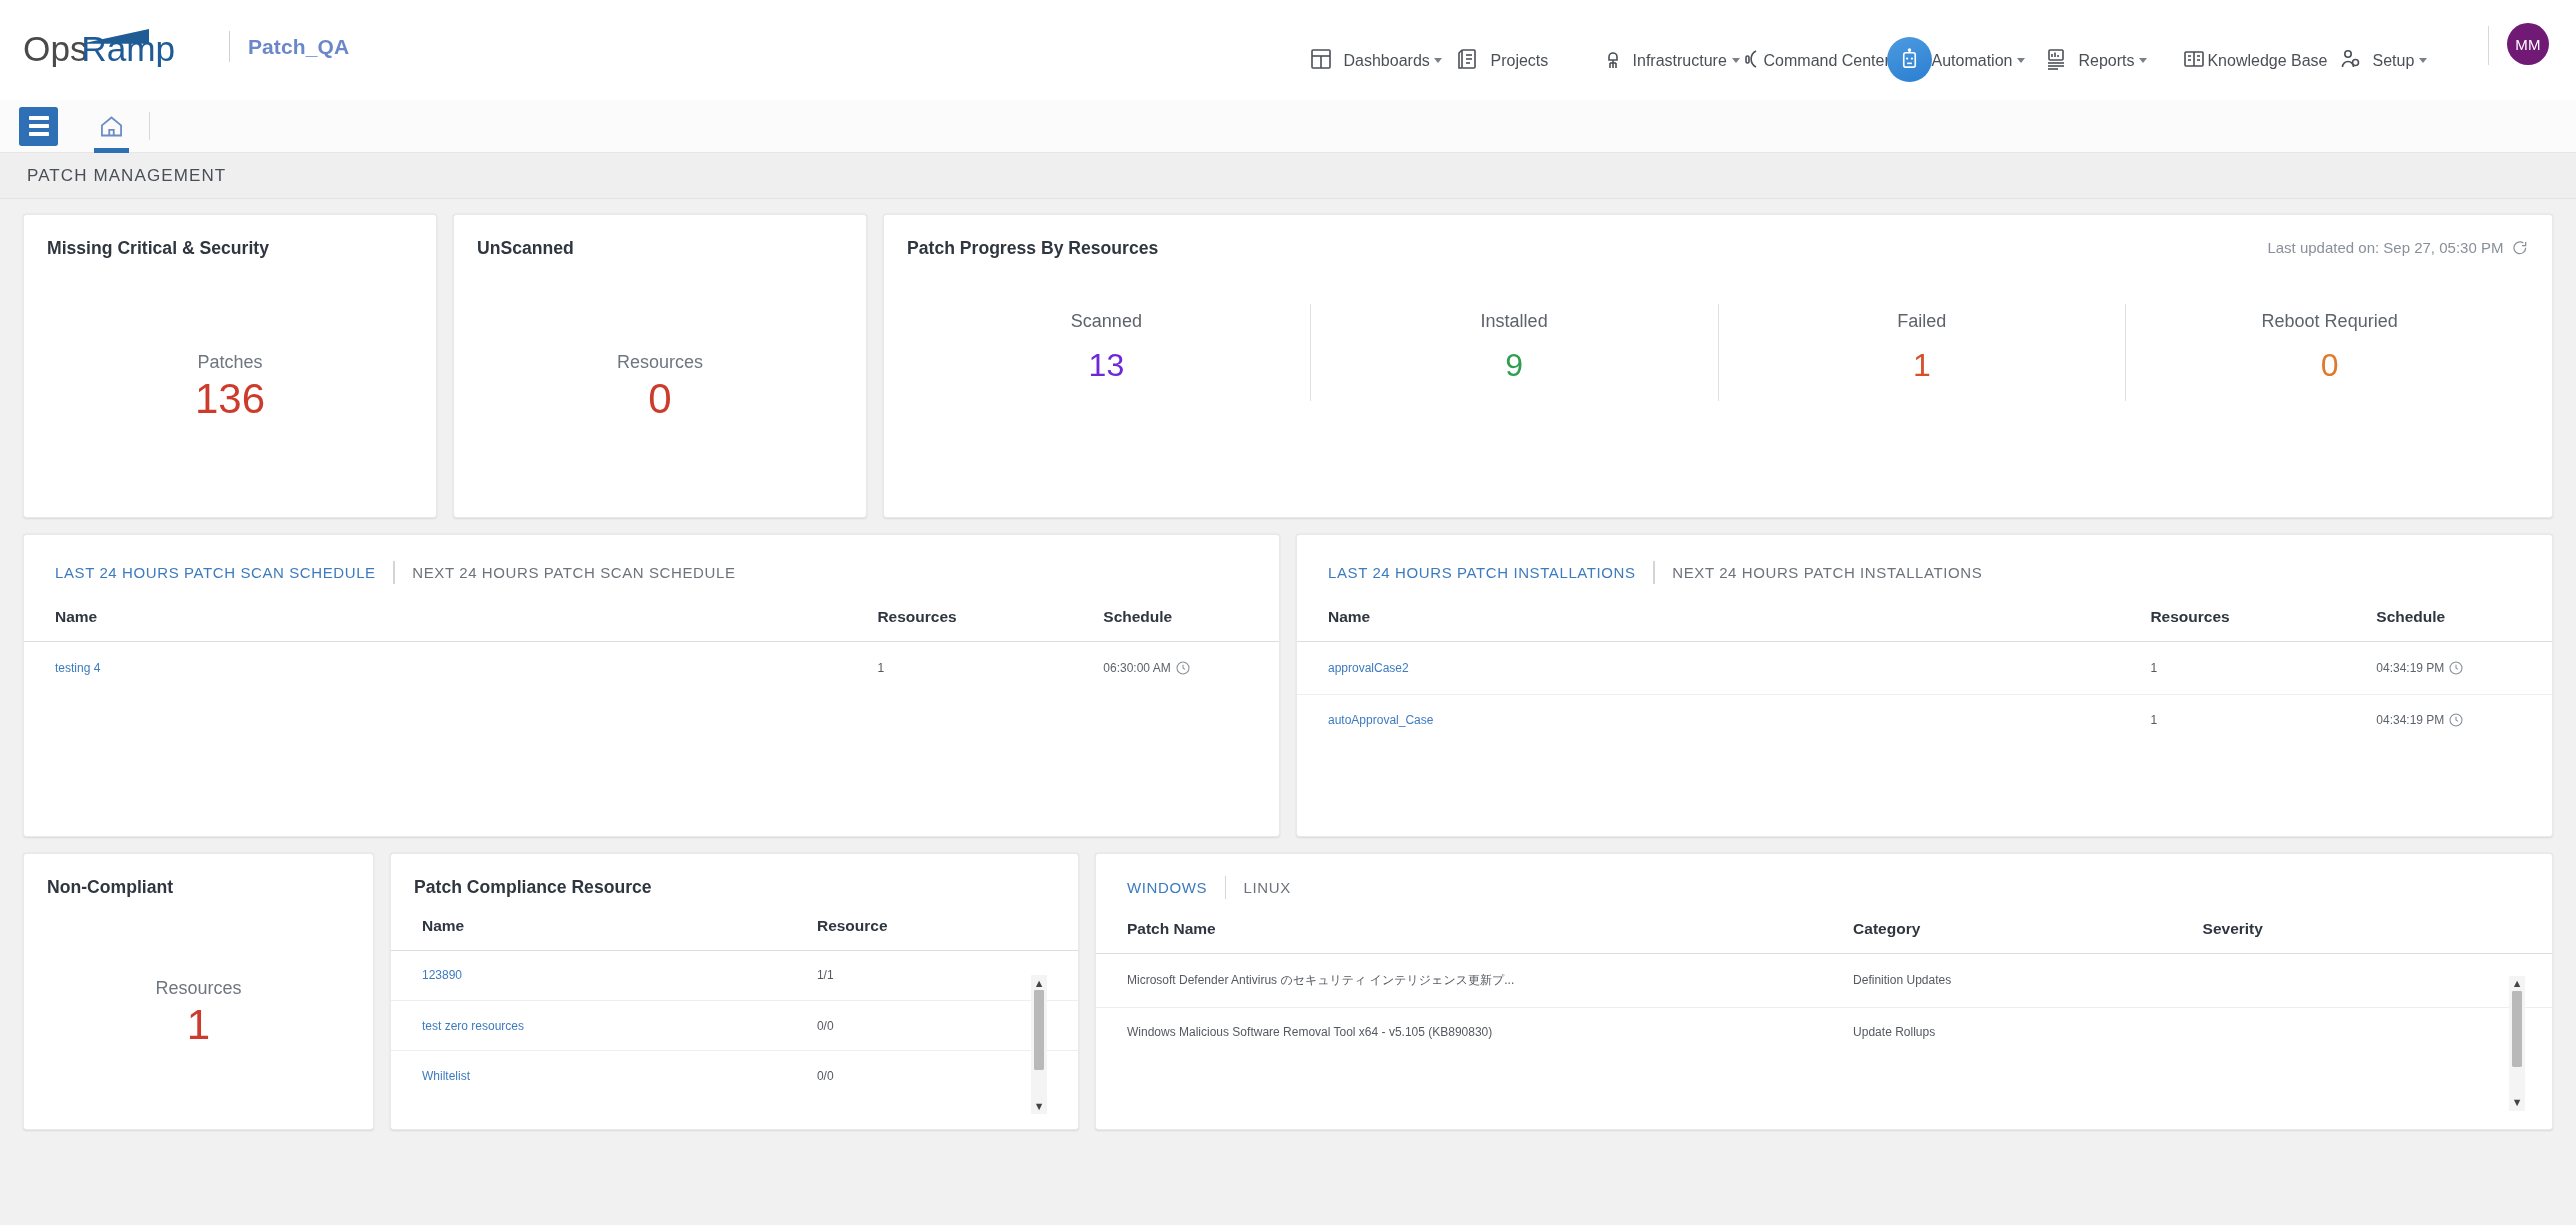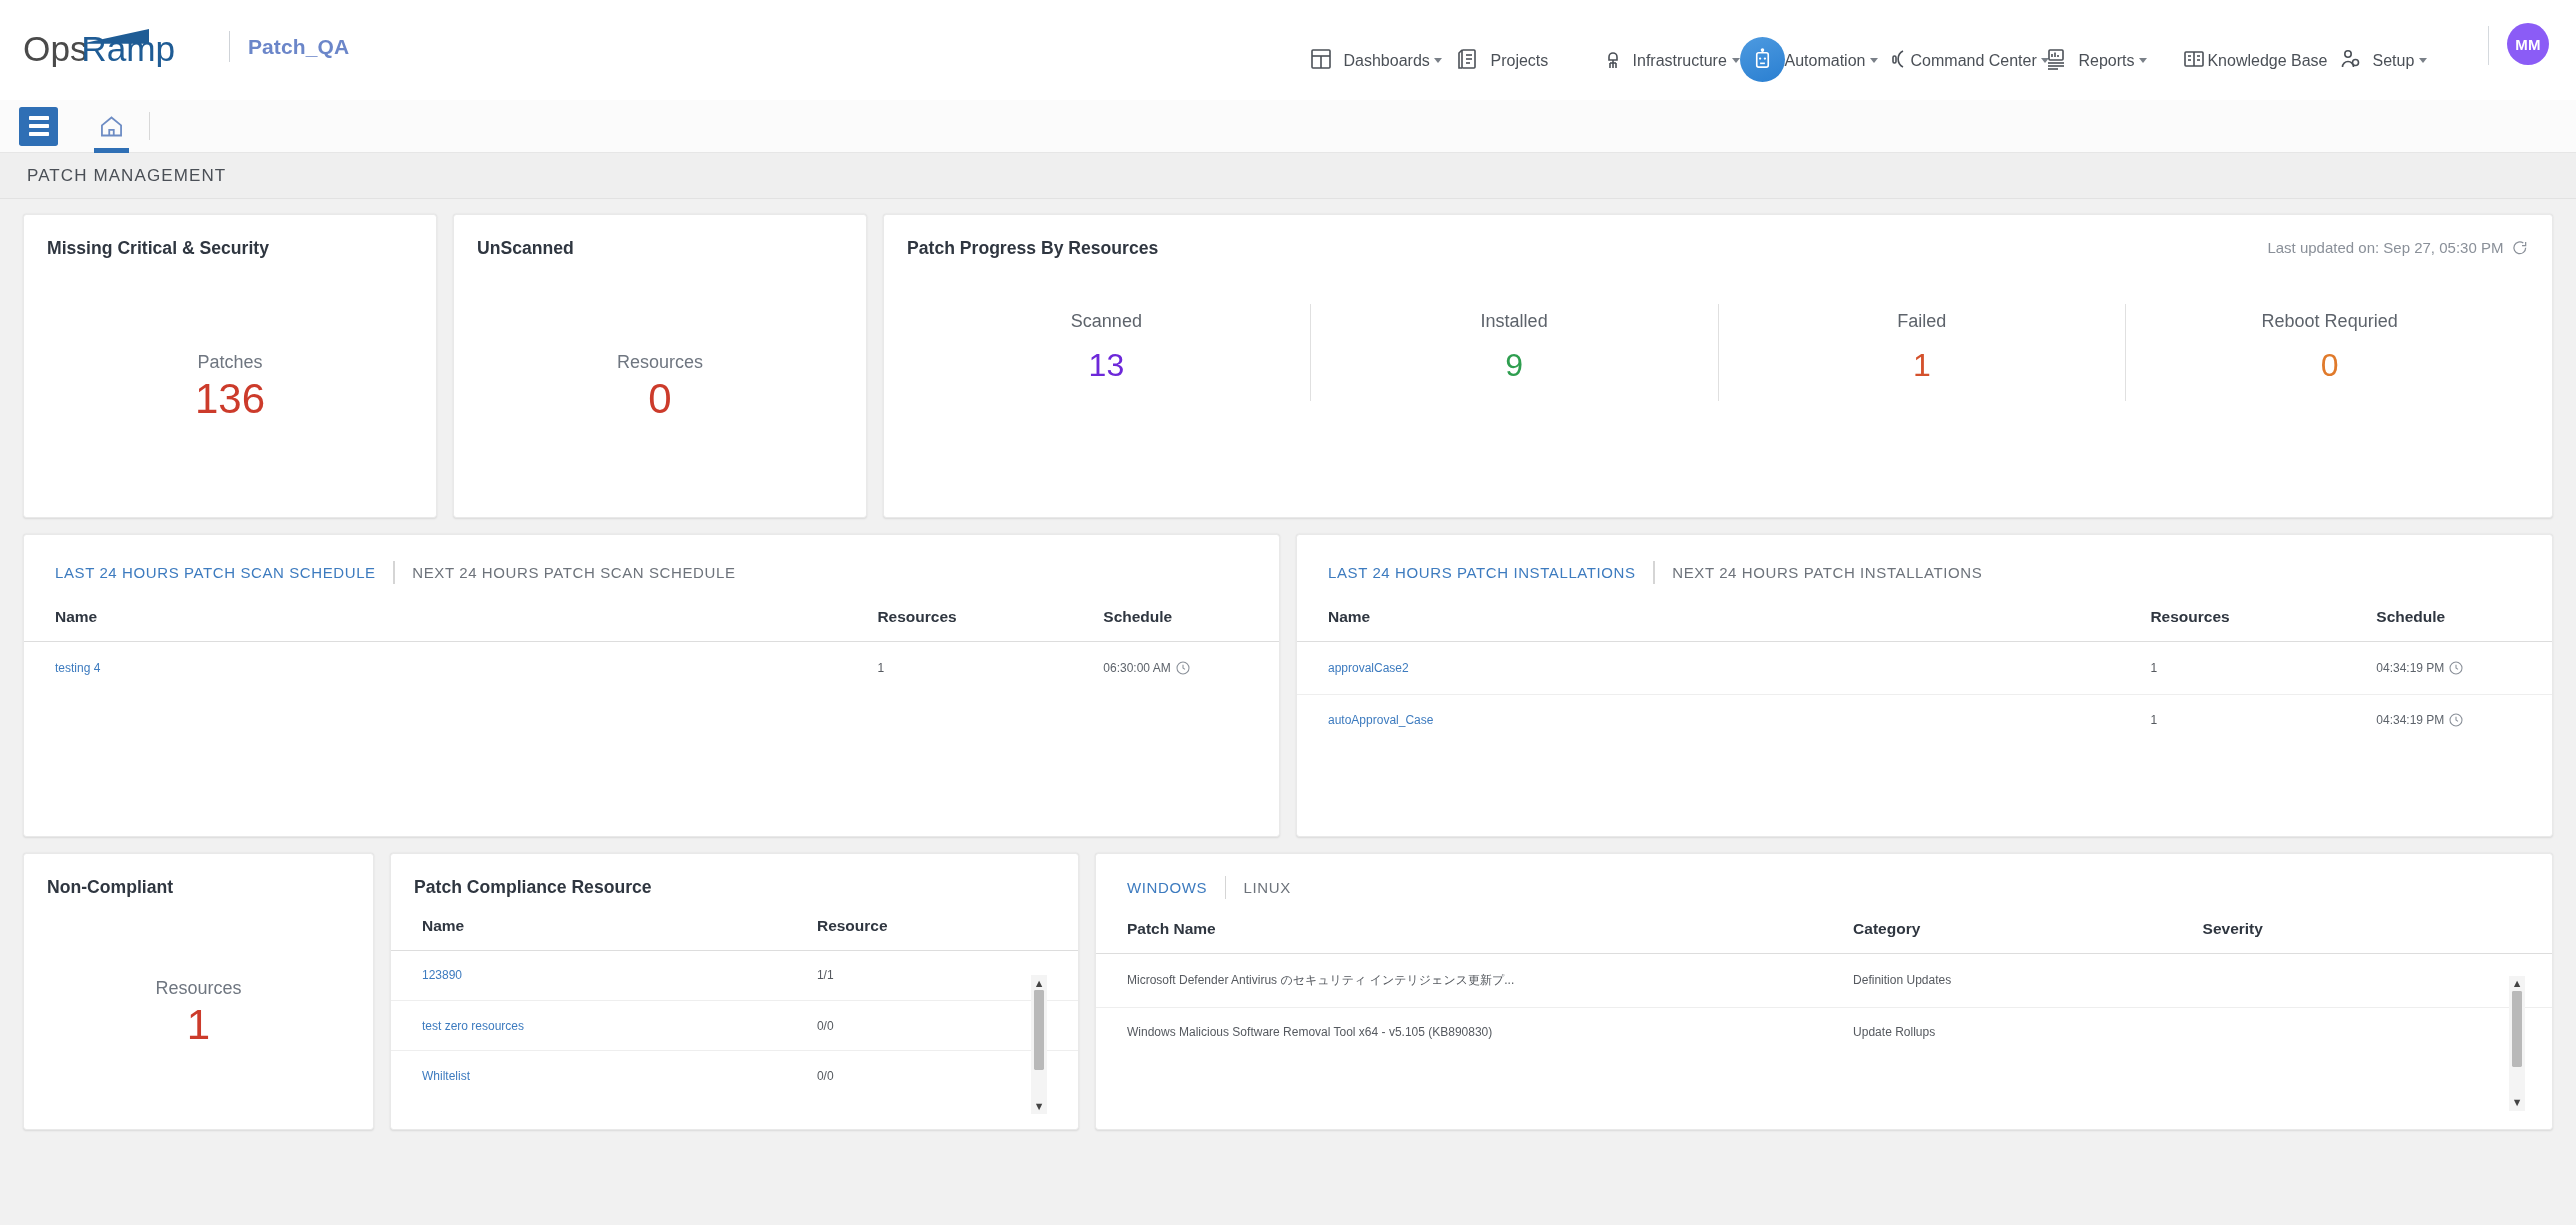--- a/index.html
+++ b/index.html
@@ -66,22 +66,22 @@
     width: 0; height: 0;
     border-left: 4.7px solid transparent;
     border-right: 4.7px solid transparent;
     border-top: 5.4px solid #7a8088;
   }
   .nav-divider {
     width: 1.4px; height: 39px; background: #d5d9de; margin: 26px 17.6px 0 13.5px;
   }
   .avatar {
     width: 42px; height: 42px; border-radius: 50%;
-    background: #8b5cf6;
-    color: #fff; font-size: 15px; font-weight: 700;
+    background: #701a75;
+    color: #fff; font-size: 15px; font-weight: 400;
     display: flex; align-items: center; justify-content: center;
     margin-top: 23px;
     letter-spacing: 0.3px;
   }
 
   
   .subbar {
     height: 53px;
     background: #fbfbfb;
     border-bottom: 0.7px solid #e6e6e6;
@@ -268,46 +268,46 @@
             <line x1="15" y1="16" x2="15" y2="21"></line>
           <line x1="9" y1="16" x2="15" y2="16"></line>
         </svg>
       </span>
       <span class="nav-label">
         <span>Infrastructure</span>
         <i class="caret"></i>
       </span>
     </div>
 
+    <div class="nav-item">
+      <span class="nav-icon">
+        <svg width="24" height="24" viewBox="0 0 24 24" fill="none" stroke="#4b5057" stroke-width="1.6">
+          <path d="M16 4 a9 9 0 0 0 0 16"></path>
+          <rect x="6" y="9" width="3" height="7" rx="1.4"></rect>
+        </svg>
+      </span>
+      <span class="nav-label">
+        <span>Command Center</span>
+        <i class="caret"></i>
+      </span>
+    </div>
+
     <div class="nav-item active">
       <span class="nav-icon">
         <svg width="23" height="23" viewBox="0 0 24 24" fill="none" stroke="#ffffff" stroke-width="1.7">
           <line x1="12" y1="2" x2="12" y2="5"></line>
             <circle cx="12" cy="2" r="1" fill="#fff"></circle>
           <rect x="6" y="5" width="12" height="15" rx="2"></rect>
           <circle cx="9.5" cy="11" r="1.2" fill="#fff" stroke="none"></circle>
           <circle cx="14.5" cy="11" r="1.2" fill="#fff" stroke="none"></circle>
           <line x1="9.5" y1="16" x2="14.5" y2="16"></line>
         </svg>
       </span>
       <span class="nav-label">
         <span>Automation</span>
-        <i class="caret"></i>
-      </span>
-    </div>
-
-    <div class="nav-item">
-      <span class="nav-icon">
-        <svg width="24" height="24" viewBox="0 0 24 24" fill="none" stroke="#4b5057" stroke-width="1.6">
-          <path d="M16 4 a9 9 0 0 0 0 16"></path>
-          <rect x="6" y="9" width="3" height="7" rx="1.4"></rect>
-        </svg>
-      </span>
-      <span class="nav-label">
-        <span>Command Center</span>
         <i class="caret"></i>
       </span>
     </div>
 
     <div class="nav-item">
       <span class="nav-icon">
         <svg width="24" height="24" viewBox="0 0 24 24" fill="none" stroke="#4b5057" stroke-width="1.6">
           <rect x="5" y="3" width="14" height="10" rx="1"></rect>
           <line x1="8" y1="10" x2="8" y2="7"></line>
             <line x1="11" y1="10" x2="11" y2="5.5"></line>

